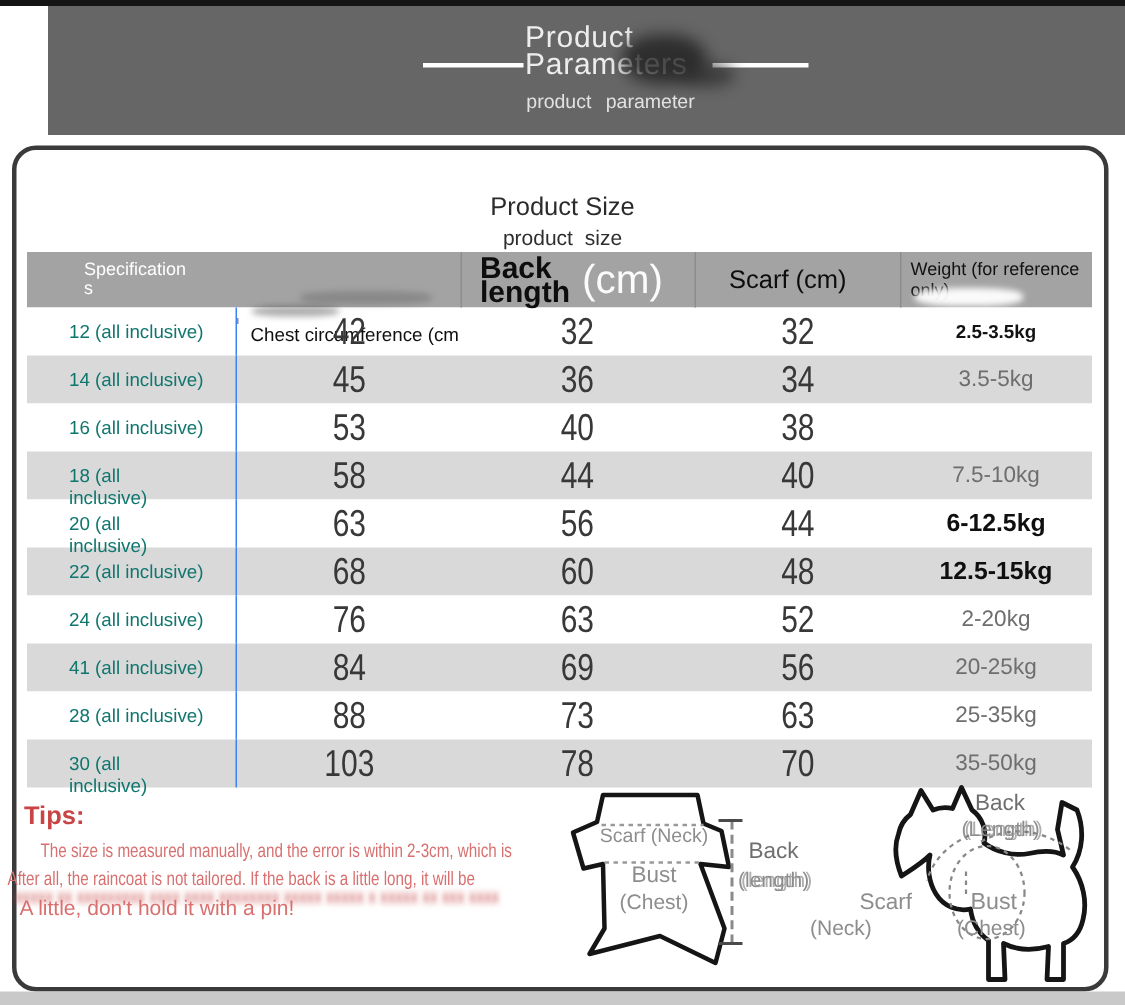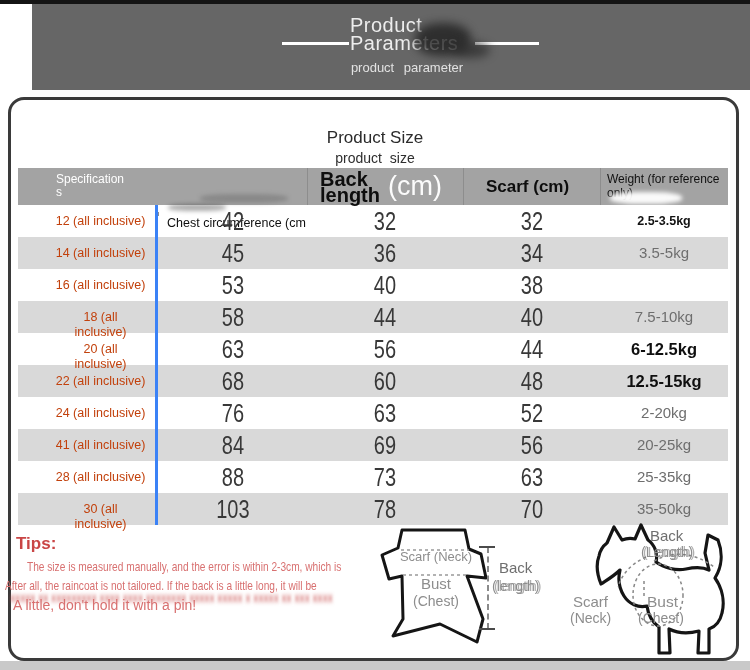--- a/index.html
+++ b/index.html
@@ -27,30 +27,30 @@
   .tbl{position:absolute;left:18px;top:168px;width:710px;}
   .thead{display:flex;height:37px;background:var(--thead-bg,#a3a3a3);}
   .th{box-sizing:border-box;border-left:1px solid #8d8d8d;position:relative;}
   .th:first-child{border-left:none;}
   .th-spec{width:140px;padding:5px 0 0 38px;}
   .th-spec span{display:inline-block;width:70px;word-break:break-all;font-size:12px;line-height:13px;color:#fff;}
   .th-chest{width:149px;padding:4px 0 0 8px;font-size:12.5px;line-height:15px;color:#0f0f0f;margin-top:44px;}
   .th-back{width:156px;display:flex;align-items:center;padding-left:12px;box-sizing:border-box;}
   .th-back .t{font-weight:bold;font-size:20px;line-height:16px;color:#0d0d0d;width:62px;}
   .th-back .u{font-size:27px;color:#fbfbfb;margin-left:6px;font-weight:400;}
-  .th-scarf{width:137px;line-height:37px;font-weight:bold;font-size:17px;color:#0d0d0d;padding-left:22px;box-sizing:border-box;}
+  .th-scarf{width:137px;line-height:37px;font-weight:normal;font-size:17px;color:#0d0d0d;padding-left:22px;box-sizing:border-box;}
   .th-weight{width:128px;padding:4px 4px 0 6px;font-size:12px;line-height:14px;color:#111;}
   .smudge{position:absolute;border-radius:40%;}
   .sm1{left:182px;top:26px;width:88px;height:9px;background:#6f6f6f;opacity:.5;filter:blur(2px);}
   .sm2{left:150px;top:36px;width:58px;height:7px;background:#333;opacity:.4;filter:blur(2px);}
   .sm3{left:592px;top:24px;width:72px;height:12px;background:#fff;opacity:.95;filter:blur(2px);}
   .trow{display:flex;height:32px;background:#fff;}
   .trow.shaded{background:var(--stripe,#d9d9d9);}
   .c-size{width:140px;box-sizing:border-box;padding:9px 0 0 28px;font-size:12.5px;line-height:15px;
-          color:#c2410c;border-right:3px solid #3b82f6;position:relative;z-index:5;text-align:center;}
+          color:#0f766e;border-right:1px solid #3b82f6;position:relative;z-index:5;}
   .cell{box-sizing:border-box;text-align:center;line-height:32px;}
   .c-chest{width:149px;}
   .c-back{width:156px;}
   .c-scarf{width:137px;}
   .c-weight{width:128px;}
   .num{display:inline-block;transform:scaleX(.8);font-size:25px;color:#383838;}
   .w-regular{font-size:15px;color:#6e6e6e;}
   .w-bold-small{font-size:12.5px;color:#121212;font-weight:bold;}
   .w-bold-large{font-size:16.5px;color:#0f0f0f;font-weight:bold;}
   
@@ -236,18 +236,18 @@
              C60,99 56,91 55,83 C46,85 37,81 32,73 C27,65 26,55 28,47
              C22,53 15,57 9,61 C5,51 4,41 7,33 C8,28 11,23 15,20 Z" fill="#ffffff" stroke="#151515" stroke-width="3.2" stroke-linejoin="round"></path>
     <ellipse cx="66" cy="72" rx="25" ry="31" fill="none" stroke="#888" stroke-width="1.5" stroke-dasharray="3,3"></ellipse>
     <path d="M54,34 Q32,44 26,64" fill="none" stroke="#888" stroke-width="1.5" stroke-dasharray="3,3"></path>
     <path d="M62,38 Q92,22 122,44" fill="none" stroke="#888" stroke-width="1.5" stroke-dasharray="3,3"></path>
     <path d="M52,58 L52,74" fill="none" stroke="#888" stroke-width="1.5" stroke-dasharray="3,3"></path>
   </svg>
   <div class="dlabel" style="left:650px;top:528px;color:#6f6f6f;">Back</div>
   <div class="dlabel ghost" style="left:641px;top:544px;font-size:14px;">(Length)</div>
   <div class="dlabel" style="left:573px;top:594px;">Scarf</div>
-  <div class="dlabel" style="left:570px;top:610px;font-size:14px;">(Neck)</div>
+  <div class="dlabel" style="left:540px;top:610px;font-size:14px;">(Neck)</div>
   <div class="dlabel" style="left:647px;top:594px;font-size:15.5px;">Bust</div>
   <div class="dlabel" style="left:638px;top:610px;font-size:14px;">(Chest)</div>
 
   <div class="bottomstrip"></div>
 </div>
 
 </body></html>

